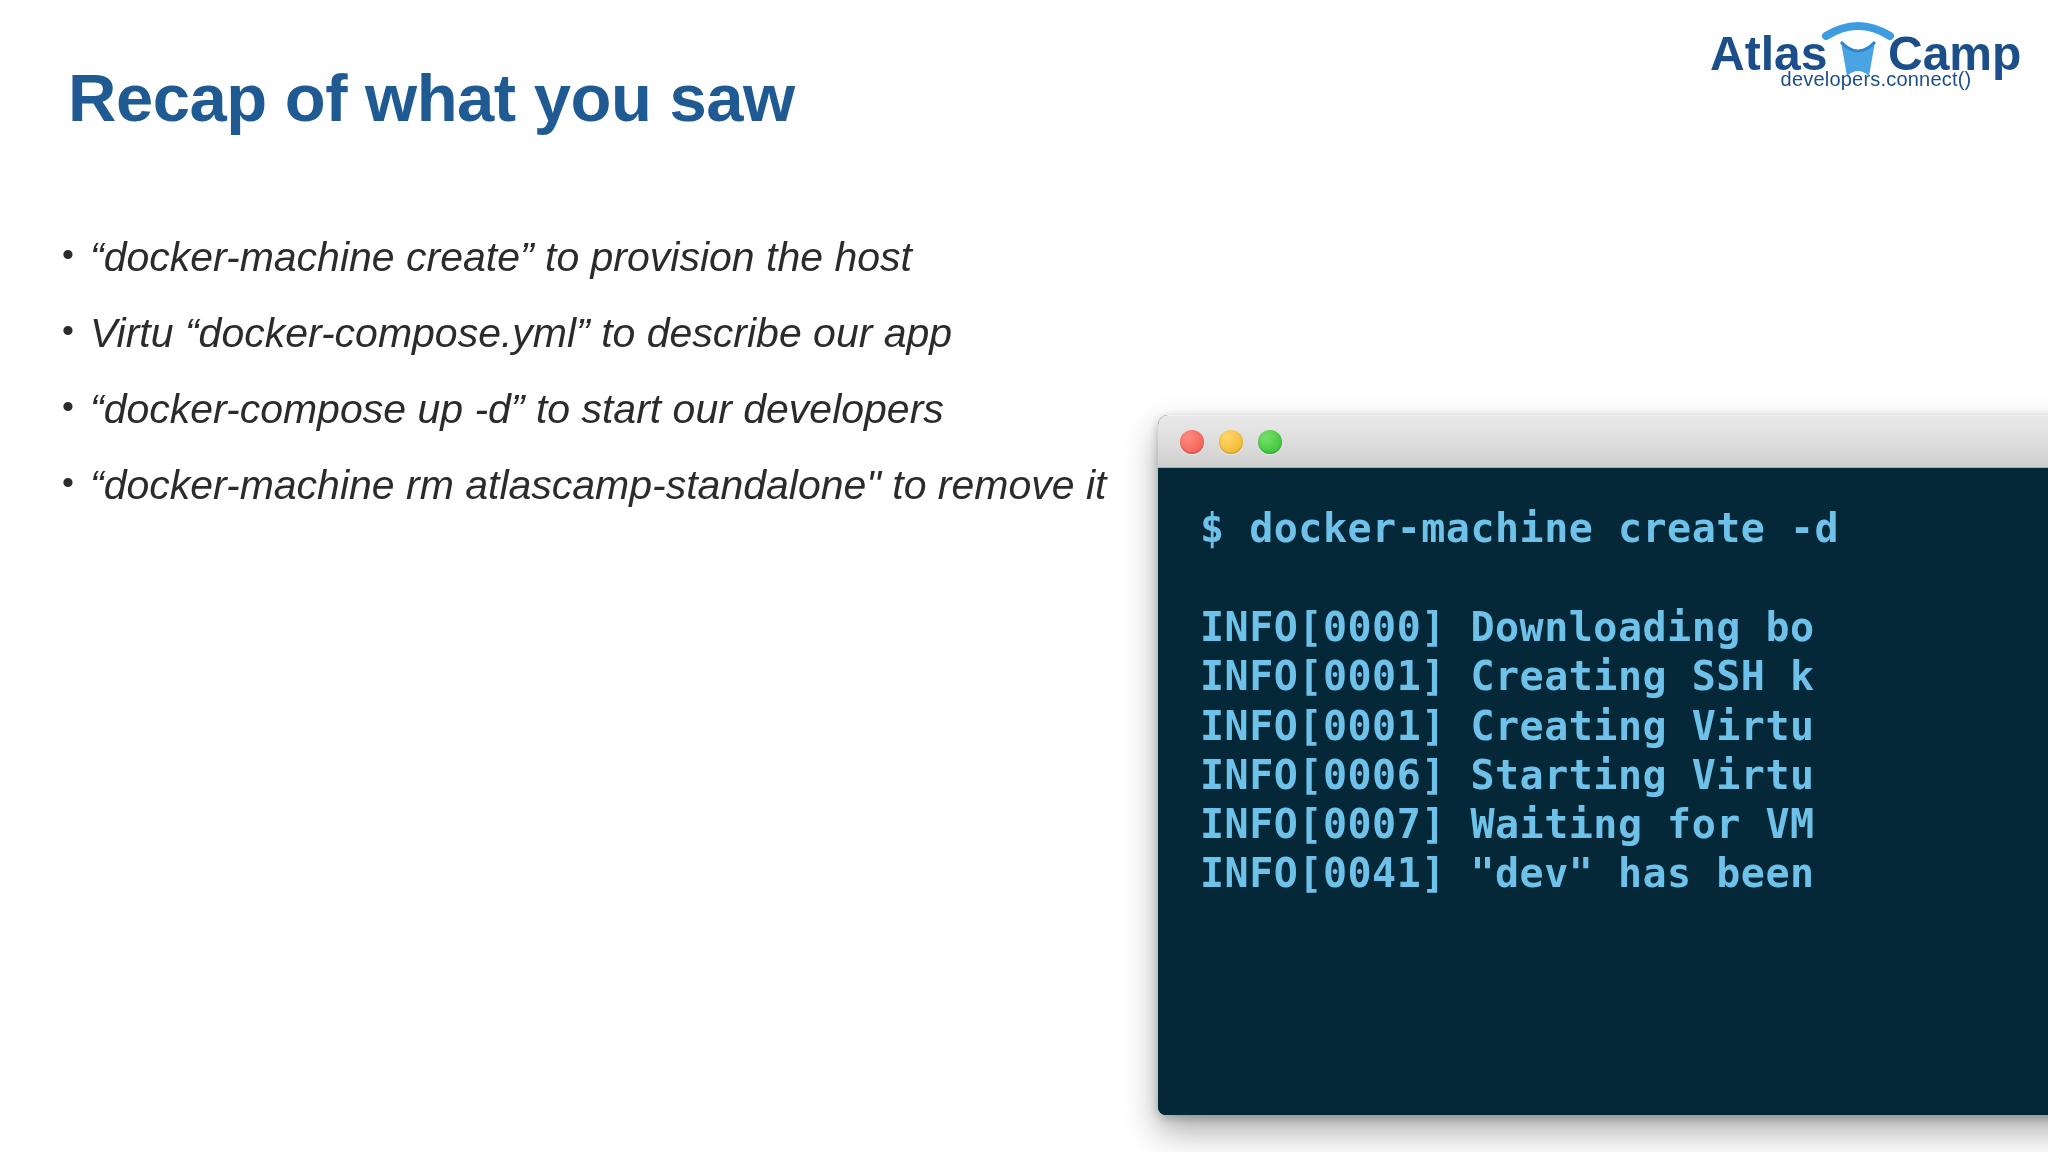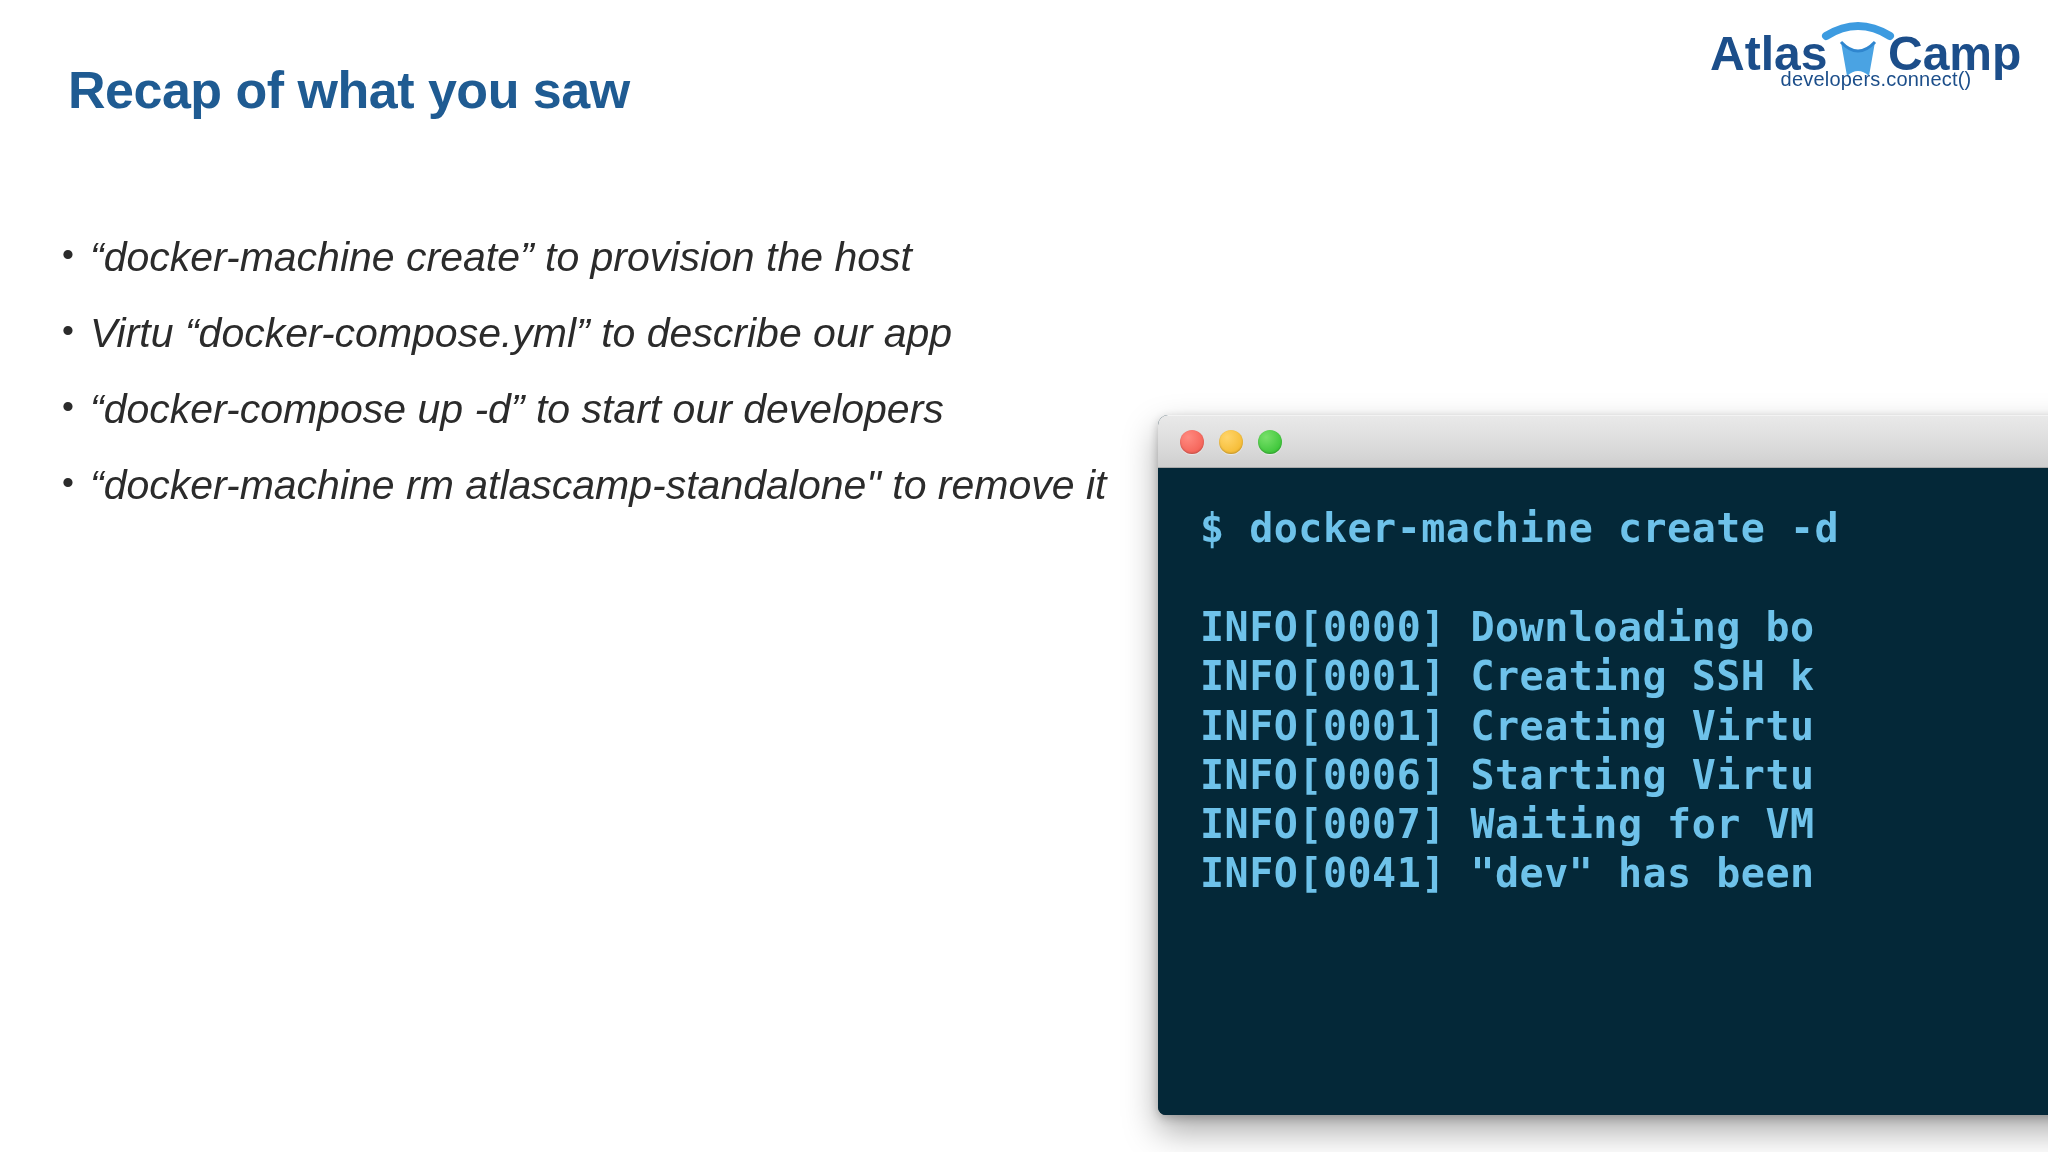--- a/index.html
+++ b/index.html
@@ -42,21 +42,21 @@
     color: #1c4e8a;
     letter-spacing: .2px;
     font-family: Liberation Sans, sans-serif;
   }
 
   
   .title {
     position: absolute;
     left: 68px;
     top: 63px;
-    font-size: 52px;
+    font-size: 67px;
     line-height: 1.05;
     font-weight: bold;
     color: #1f5b92;
     letter-spacing: -0.5px;
     white-space: nowrap;
   }
 
   
   .bullets {
     position: absolute;

